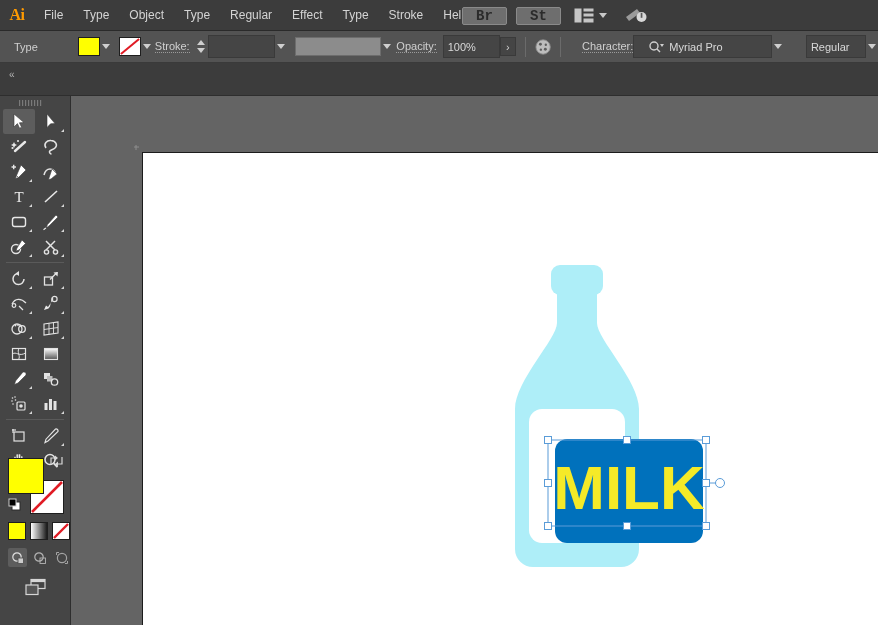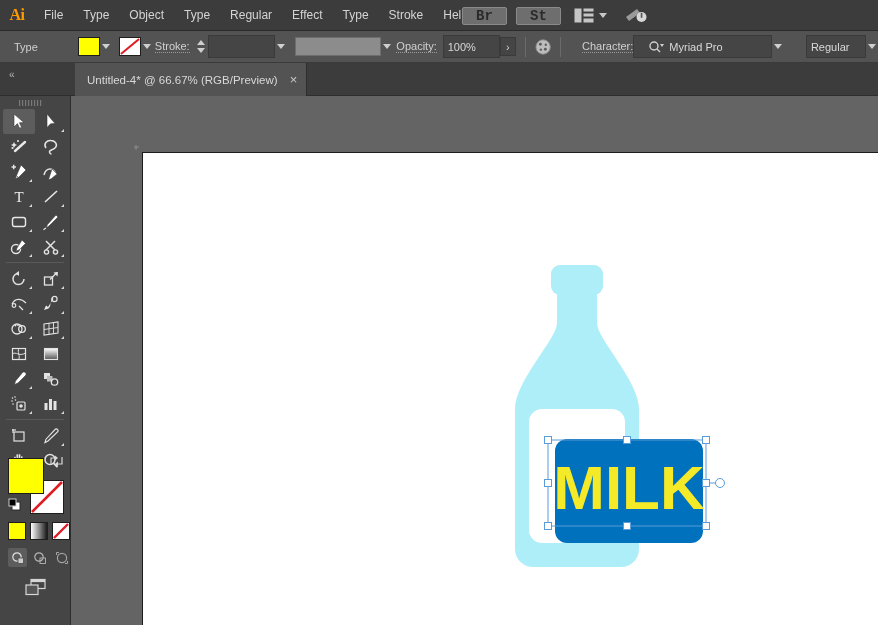--- a/index.html
+++ b/index.html
@@ -294,24 +294,20 @@
       </div>
 
     <div class="field" style="width:66px;margin-left:22px">Regular</div>
     <div class="mini-chev">
         <i></i>
       </div>
   </div>
 
   <div class="tabbar">
     <div class="collapse-arrows">«</div>
-    <div class="doc-tab">
-      <span class="doc-tab-title">Untitled-4* @ 66.67% (RGB/Preview)</span>
-      <span class="doc-tab-close">×</span>
-    </div>
   </div>
 
   <div class="toolspanel">
     <svg class="tools-grip" viewBox="0 0 28 6">
       <g fill="#7a7a7a">
         <rect x="0" y="0" width="1.2" height="6"></rect>
           <rect x="3" y="0" width="1.2" height="6"></rect>
         <rect x="6" y="0" width="1.2" height="6"></rect>
           <rect x="9" y="0" width="1.2" height="6"></rect>
         <rect x="12" y="0" width="1.2" height="6"></rect>

